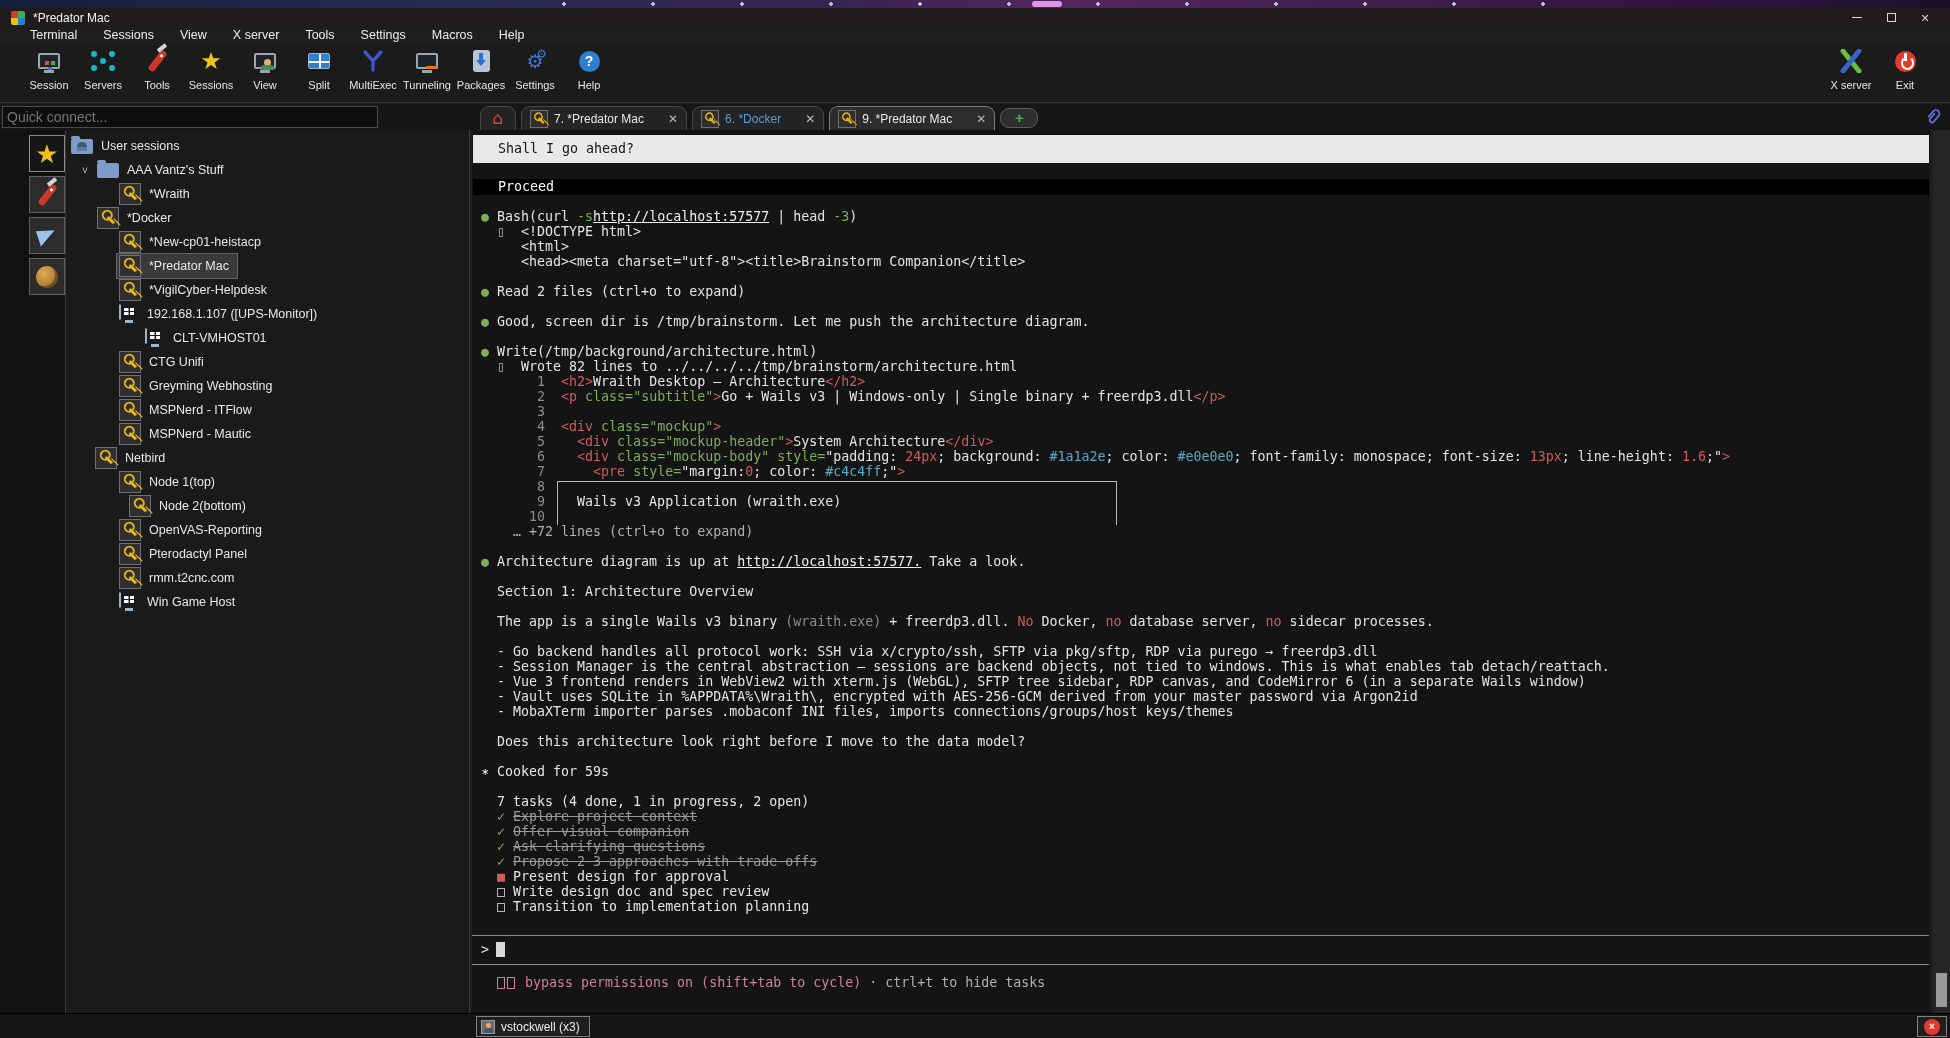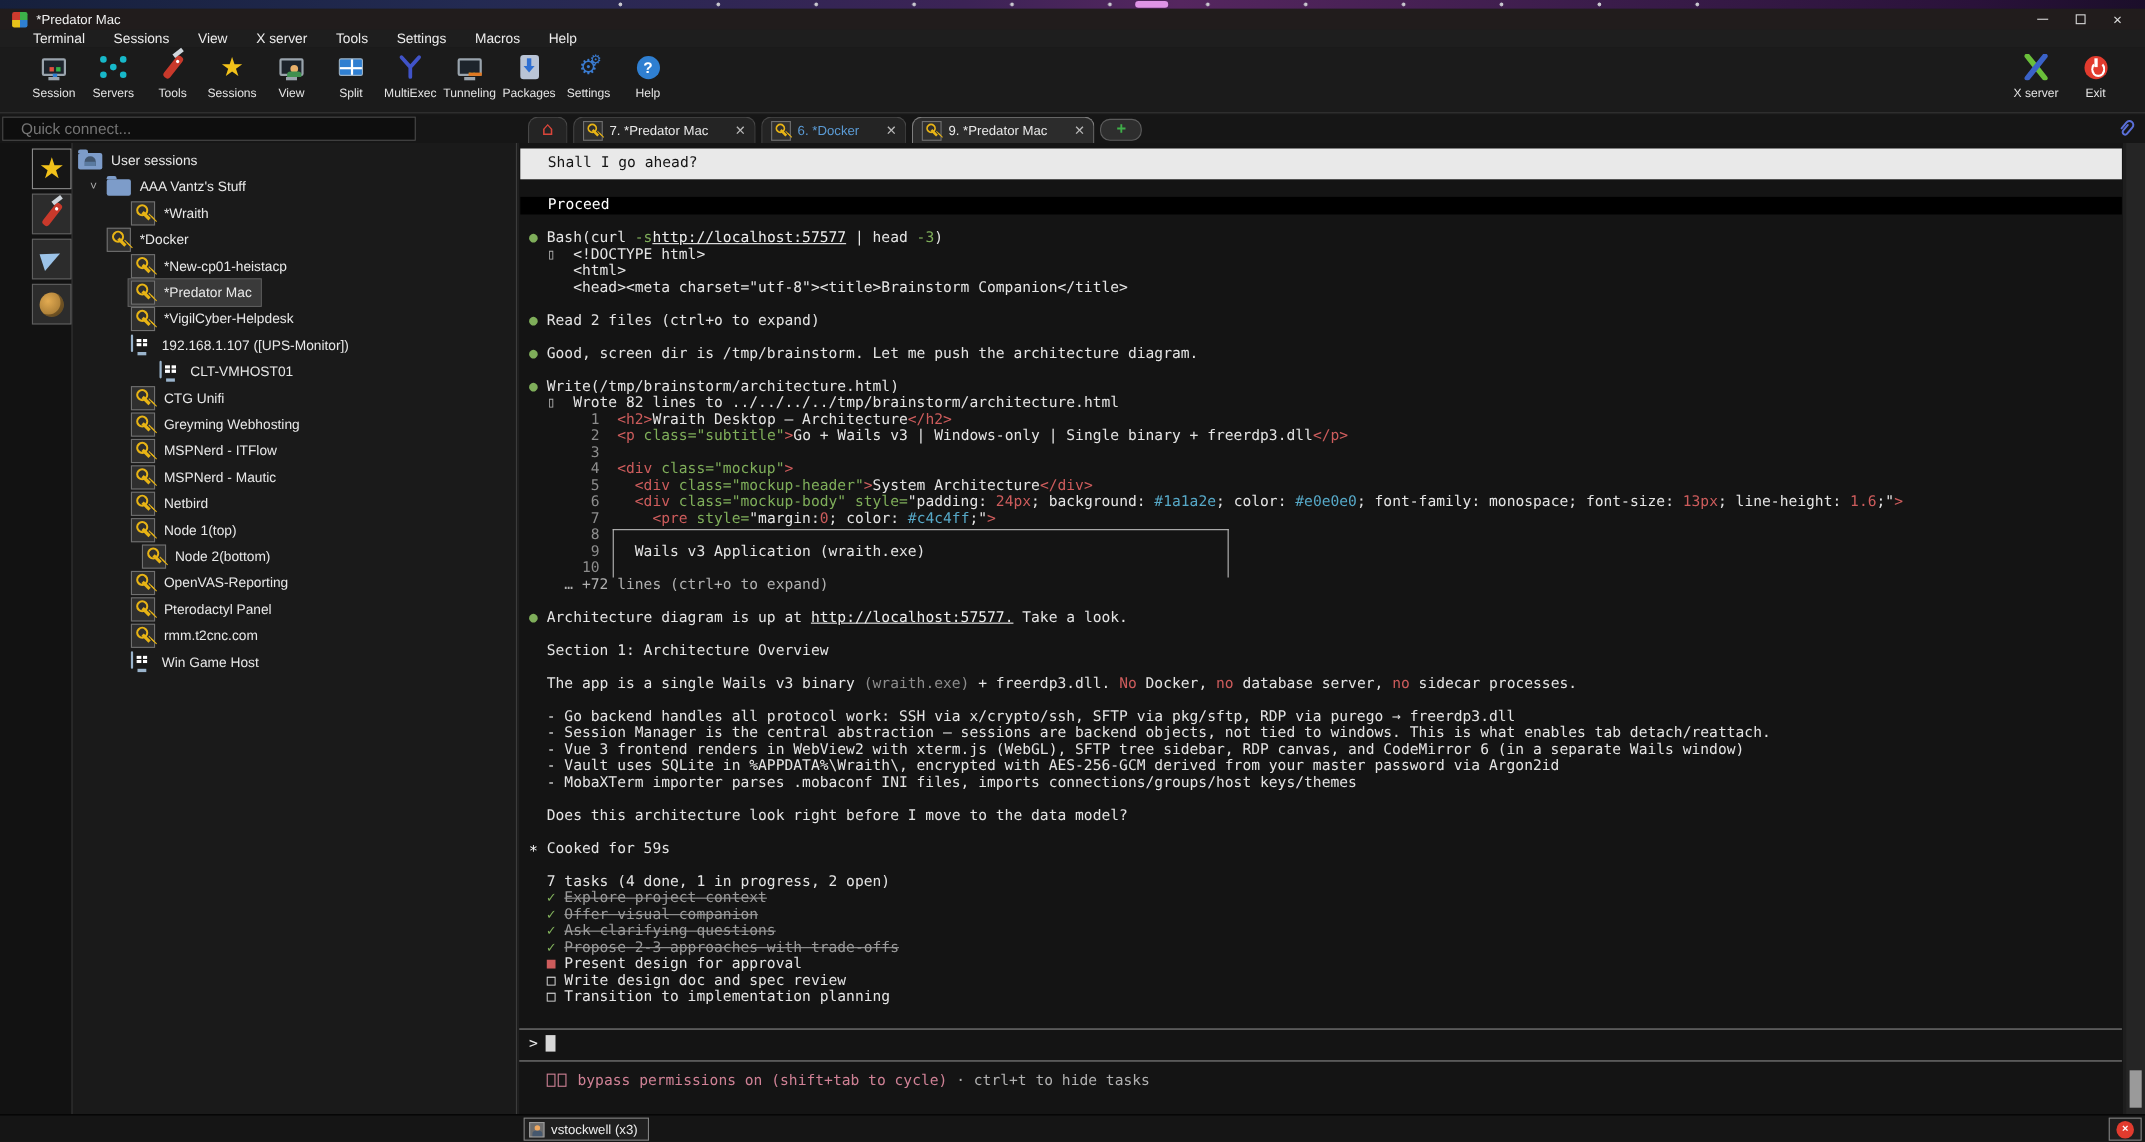--- a/index.html
+++ b/index.html
@@ -69,21 +69,21 @@
   .ic-help .q { width:21px; height:21px; border-radius:50%; background:#2f7fd1; color:#fff; font-weight:bold;
     font-size:14px; display:flex; align-items:center; justify-content:center; }
   .ic-exit .pw { width:21px; height:21px; border-radius:50%; background:#e23b2e; position:relative; }
   .ic-exit .pw::before { content:''; position:absolute; left:6px; top:5px; width:9px; height:10px;
     border:2px solid #fff; border-radius:50%; border-top-color:transparent; }
   .ic-exit .pw::after { content:''; position:absolute; left:9px; top:2px; width:3px; height:8px; background:#fff; }
 
   
   #tabrow { position:absolute; left:0; top:104px; width:1950px; height:26px; background:#161616; }
   #quickconnect { position:absolute; left:2px; top:2px; width:376px; height:22px; background:#0e0e0e;
-    border:1px solid #4a4a4a; color:#d946ef; font-size:14px; padding-left:16px; font-family:"Liberation Sans",sans-serif; }
+    border:1px solid #4a4a4a; color:#d946ef; font-size:14px; padding-left:4px; font-family:"Liberation Sans",sans-serif; }
   #tabs { position:absolute; left:480px; top:2px; display:flex; align-items:flex-end; height:24px; }
   .tab { height:24px; display:flex; align-items:center; background:#242424; border:1px solid #474747;
     border-bottom:none; border-radius:9px 9px 0 0; padding:0 8px; margin-right:5px; }
   .tab.active { background:#2c2c2c; border-color:#7d7d7d; }
   .tab-home { width:36px; justify-content:center; }
   .home-glyph { color:#d9453a; font-size:17px; font-family:"DejaVu Sans", sans-serif; line-height:17px; }
   .tab-label { color:#e8e8e8; font-size:12px; margin:0 10px 0 6px; white-space:nowrap; }
   .tab.activity .tab-label { color:#5b9bd5; }
   .tab-close { color:#b9b9b9; font-size:12px; margin-left:auto; padding-left:14px; }
   .tab-plus { width:38px; height:20px; margin-bottom:1px; background:#2e2e2e; border:1px solid #5c5c5c;
@@ -451,21 +451,21 @@
           </span>
         </div>
         <div class="trow" style="padding-left: 50px;">
           <span class="rowinner">
             <span class="keybox">
               <i class="keyicon"></i>
             </span>
             <span>MSPNerd - Mautic</span>
           </span>
         </div>
-        <div class="trow" style="padding-left: 50px;">
+        <div class="trow" style="padding-left: 26px;">
           <span class="rowinner">
             <span class="keybox">
               <i class="keyicon"></i>
             </span>
             <span>Netbird</span>
           </span>
         </div>
         <div class="trow" style="padding-left: 50px;">
           <span class="rowinner">
             <span class="keybox">
@@ -522,21 +522,21 @@
     <div id="tlines">
         <div class="tl"><span class="g">● </span><span>Bash(curl </span><span class="g">-s</span><span class="u">http://localhost:57577</span><span> | head </span><span class="g">-3</span><span>)</span></div>
         <div class="tl"><span>  </span><span class="m">▯</span><span>  &lt;!DOCTYPE html&gt;</span></div>
         <div class="tl"><span>     &lt;html&gt;</span></div>
         <div class="tl"><span>     &lt;head&gt;&lt;meta charset="utf-8"&gt;&lt;title&gt;Brainstorm Companion&lt;/title&gt;</span></div>
         <div class="tl">&nbsp;</div>
         <div class="tl"><span class="g">● </span><span>Read 2 files (ctrl+o to expand)</span></div>
         <div class="tl">&nbsp;</div>
         <div class="tl"><span class="g">● </span><span>Good, screen dir is /tmp/brainstorm. Let me push the architecture diagram.</span></div>
         <div class="tl">&nbsp;</div>
-        <div class="tl"><span class="g">● </span><span>Write(/tmp/brainstorm/architecture.html)</span></div>
+        <div class="tl"><span class="g">● </span><span>Write(/tmp/background/architecture.html)</span></div>
         <div class="tl"><span>  </span><span class="m">▯</span><span>  Wrote 82 lines to ../../../../tmp/brainstorm/architecture.html</span></div>
         <div class="tl"><span class="d">       1  </span><span class="r">&lt;h2&gt;</span><span>Wraith Desktop — Architecture</span><span class="r">&lt;/h2&gt;</span></div>
         <div class="tl"><span class="d">       2  </span><span class="r">&lt;p </span><span class="g">class="subtitle"</span><span class="r">&gt;</span><span>Go + Wails v3 | Windows-only | Single binary + freerdp3.dll</span><span class="r">&lt;/p&gt;</span></div>
         <div class="tl"><span class="d">       3</span></div>
         <div class="tl"><span class="d">       4  </span><span class="r">&lt;div </span><span class="g">class="mockup"</span><span class="r">&gt;</span></div>
         <div class="tl"><span class="d">       5  </span><span>  </span><span class="r">&lt;div </span><span class="g">class="mockup-header"</span><span class="r">&gt;</span><span>System Architecture</span><span class="r">&lt;/div&gt;</span></div>
         <div class="tl"><span class="d">       6  </span><span>  </span><span class="r">&lt;div </span><span class="g">class="mockup-body" style=</span><span>"padding: </span><span class="r">24px</span><span>; background: </span><span class="c">#1a1a2e</span><span>; color: </span><span class="c">#e0e0e0</span><span>; font-family: monospace; font-size: </span><span class="r">13px</span><span>; line-height: </span><span class="r">1.6</span><span>;"</span><span class="r">&gt;</span></div>
         <div class="tl"><span class="d">       7  </span><span>    </span><span class="r">&lt;pre </span><span class="g">style=</span><span>"margin:</span><span class="r">0</span><span>; color: </span><span class="c">#c4c4ff</span><span>;"</span><span class="r">&gt;</span></div>
         <div class="tl"><span class="d">       8</span></div>
         <div class="tl"><span class="d">       9</span><span>    Wails v3 Application (wraith.exe)</span></div>

